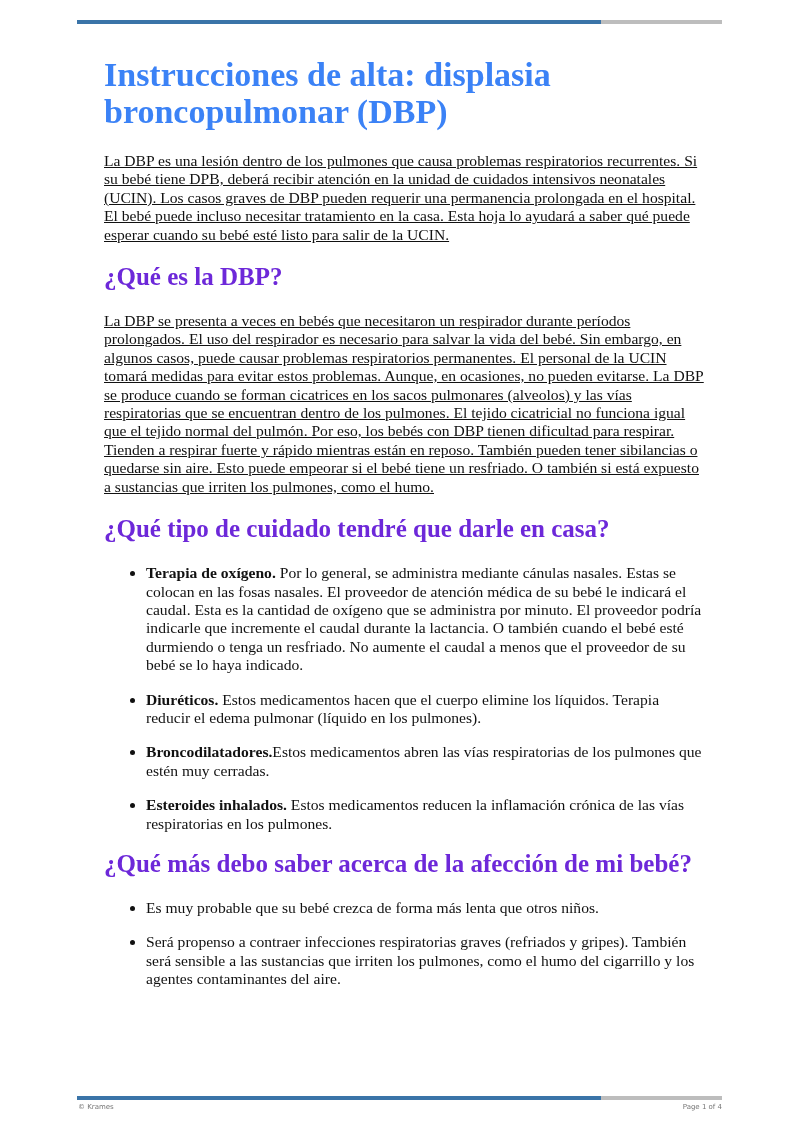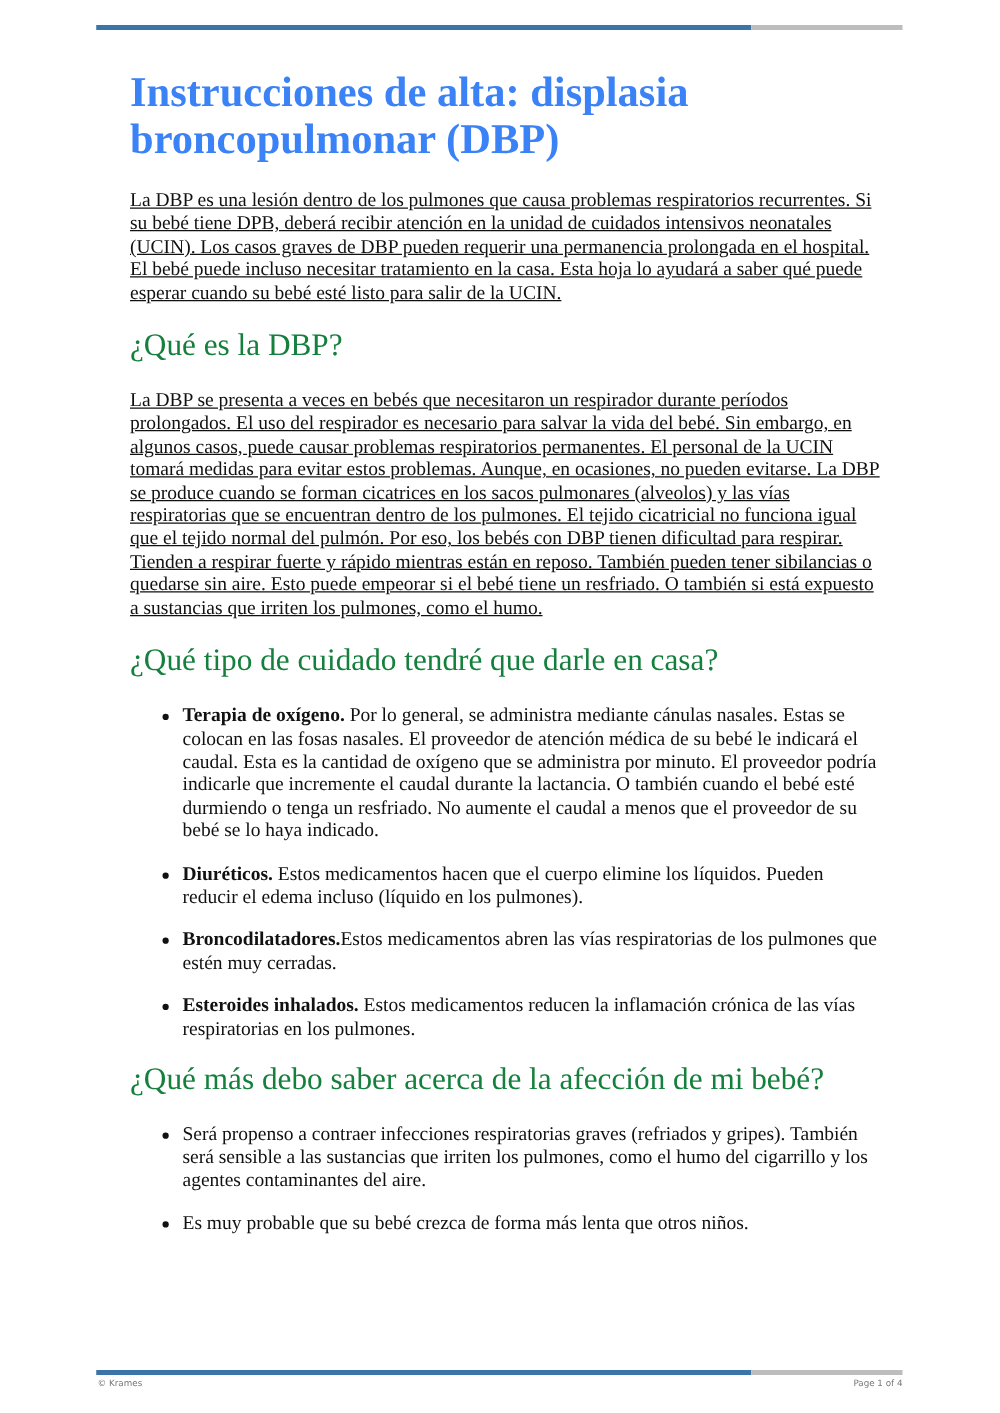--- a/index.html
+++ b/index.html
@@ -11,22 +11,22 @@
     .bar.bottom { top: 1096px; }
     .content {
       position: absolute; left: 104px; top: 56px; width: 600px;
       font-family: "Liberation Serif", serif; color: #111;
     }
     h1 {
       font-family: "Liberation Serif", serif; font-weight: bold;
       font-size: 34px; line-height: 37px; margin: 0 0 22px 0; color: #3b82f6;
     }
     h2 {
-      font-family: "Liberation Serif", serif; font-weight: normal;
-      font-size: 25px; line-height: 30px; margin: 0 0 20px 0; color: #15803d;
+      font-family: "Liberation Serif", serif; font-weight: bold;
+      font-size: 25px; line-height: 30px; margin: 0 0 20px 0; color: #6d28d9;
     }
     p {
       font-size: 15.6px; line-height: 18.4px; margin: 0 0 18px 0; text-decoration: underline;
     }
     ul { margin: 0 0 14px 0; padding: 0 0 0 24px; list-style: none; }
     li {
       font-size: 15.6px; line-height: 18.4px; margin: 16px 0 16px 0;
       position: relative; padding-left: 18px;
     }
     li .dot {
@@ -52,29 +52,29 @@
 <div class="content">
   <h1>Instrucciones de alta: displasia broncopulmonar (DBP)</h1>
   <p>La DBP es una lesión dentro de los pulmones que causa problemas respiratorios recurrentes. Si su bebé tiene DPB, deberá recibir atención en la unidad de cuidados intensivos neonatales (UCIN). Los casos graves de DBP pueden requerir una permanencia prolongada en el hospital. El bebé puede incluso necesitar tratamiento en la casa. Esta hoja lo ayudará a saber qué puede esperar cuando su bebé esté listo para salir de la UCIN.</p>
 
   <h2>¿Qué es la DBP?</h2>
   <p>La DBP se presenta a veces en bebés que necesitaron un respirador durante períodos prolongados. El uso del respirador es necesario para salvar la vida del bebé. Sin embargo, en algunos casos, puede causar problemas respiratorios permanentes. El personal de la UCIN tomará medidas para evitar estos problemas. Aunque, en ocasiones, no pueden evitarse. La DBP se produce cuando se forman cicatrices en los sacos pulmonares (alveolos) y las vías respiratorias que se encuentran dentro de los pulmones. El tejido cicatricial no funciona igual que el tejido normal del pulmón. Por eso, los bebés con DBP tienen dificultad para respirar. Tienden a respirar fuerte y rápido mientras están en reposo. También pueden tener sibilancias o quedarse sin aire. Esto puede empeorar si el bebé tiene un resfriado. O también si está expuesto a sustancias que irriten los pulmones, como el humo.</p>
 
   <h2>¿Qué tipo de cuidado tendré que darle en casa?</h2>
   <ul>
     <li><span class="dot"></span><b>Terapia de oxígeno.</b><span> Por lo general, se administra mediante cánulas nasales. Estas se colocan en las fosas nasales. El proveedor de atención médica de su bebé le indicará el caudal. Esta es la cantidad de oxígeno que se administra por minuto. El proveedor podría indicarle que incremente el caudal durante la lactancia. O también cuando el bebé esté durmiendo o tenga un resfriado. No aumente el caudal a menos que el proveedor de su bebé se lo haya indicado.</span></li>
-    <li><span class="dot"></span><b>Diuréticos.</b><span> Estos medicamentos hacen que el cuerpo elimine los líquidos. Pueden reducir el edema incluso (líquido en los pulmones).</span></li>
+    <li><span class="dot"></span><b>Diuréticos.</b><span> Estos medicamentos hacen que el cuerpo elimine los líquidos. Terapia reducir el edema pulmonar (líquido en los pulmones).</span></li>
     <li><span class="dot"></span><b>Broncodilatadores.</b><span>Estos medicamentos abren las vías respiratorias de los pulmones que estén muy cerradas.</span></li>
     <li><span class="dot"></span><b>Esteroides inhalados.</b><span> Estos medicamentos reducen la inflamación crónica de las vías respiratorias en los pulmones.</span></li>
   </ul>
 
   <h2>¿Qué más debo saber acerca de la afección de mi bebé?</h2>
   <ul>
+    <li><span class="dot"></span><span>Es muy probable que su bebé crezca de forma más lenta que otros niños.</span></li>
     <li><span class="dot"></span><span>Será propenso a contraer infecciones respiratorias graves (refriados y gripes). También será sensible a las sustancias que irriten los pulmones, como el humo del cigarrillo y los agentes contaminantes del aire.</span></li>
-    <li><span class="dot"></span><span>Es muy probable que su bebé crezca de forma más lenta que otros niños.</span></li>
   </ul>
 </div>
 
 <div class="bar bottom">
   <div class="blue"></div>
   <div class="gray"></div>
 </div>
 <div class="footer left">© Krames</div>
 <div class="footer right">Page 1 of 4</div>
 

